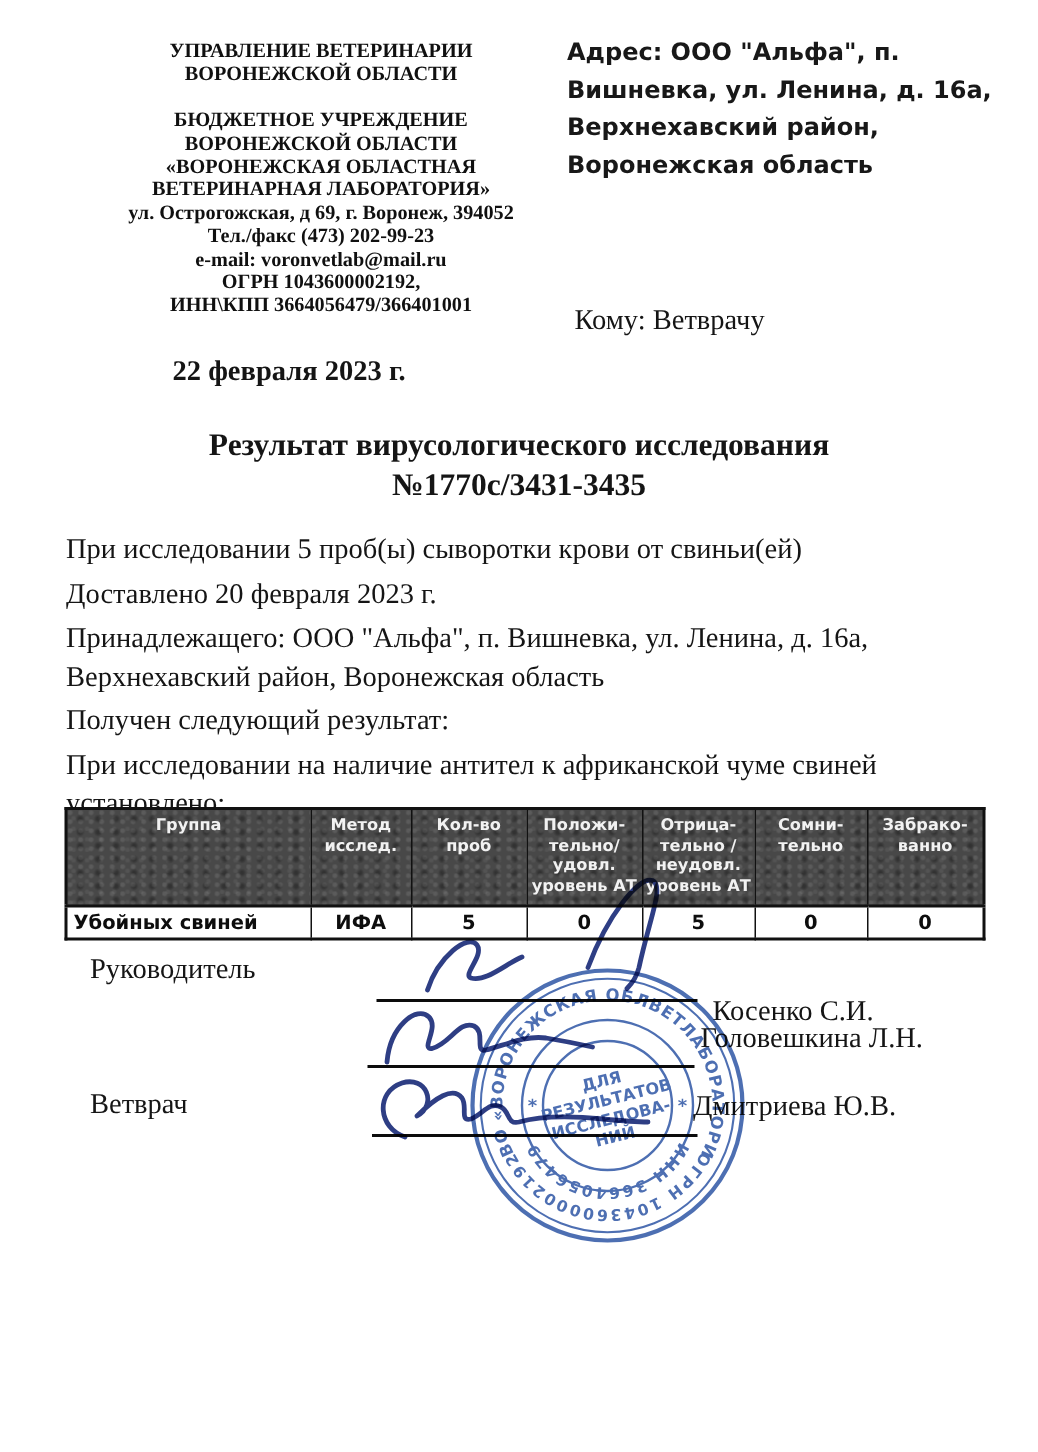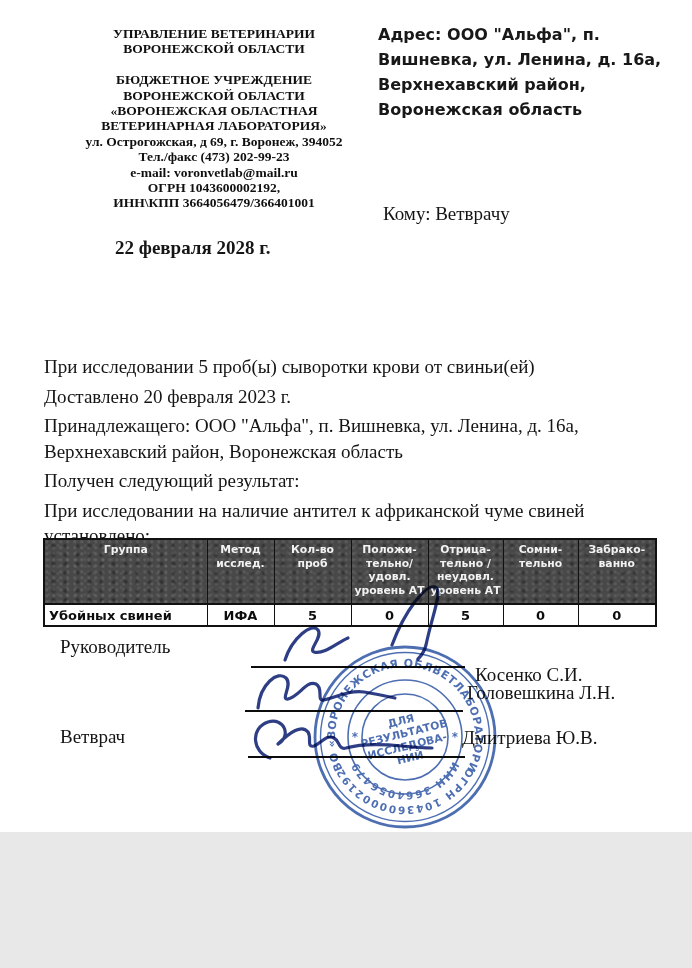--- a/index.html
+++ b/index.html
@@ -1,17 +1,17 @@
 <!DOCTYPE html>
 <html><head>
 <meta charset="utf-8">
 <style>
   html,body{margin:0;padding:0;background:#e8e8e8;}
   .page{
-    position:relative;width:692px;height:832px;background:#ffffff;
+    position:relative;width:692px;height:968px;background:#ffffff;
     margin:0 auto;overflow:hidden;color:#151515;
     font-family:"Liberation Serif", serif;
   }
   .pre{white-space:pre-line;}
 
   
   .org-block{
     position:absolute;left:58px;top:26px;width:312px;text-align:center;
     font-weight:bold;font-size:13.5px;line-height:15.4px;color:#101010;
   }
@@ -82,22 +82,24 @@
 ВОРОНЕЖСКОЙ ОБЛАСТИ
 «ВОРОНЕЖСКАЯ ОБЛАСТНАЯ
 ВЕТЕРИНАРНАЯ ЛАБОРАТОРИЯ»
 ул. Острогожская, д 69, г. Воронеж, 394052
 Тел./факс  (473) 202-99-23
 e-mail: voronvetlab@mail.ru
 ОГРН 1043600002192,
 ИНН\КПП 3664056479/366401001</div>
   <div class="addr-block">Адрес: ООО "Альфа", п. Вишневка, ул. Ленина, д. 16а, Верхнехавский район, Воронежская область</div>
   <div class="recipient">Кому: Ветврачу</div>
-  <div class="doc-date">22 февраля 2028 г.</div>
-
+  <div class="doc-date">22 февраля 2023 г.</div>
+
+  <div class="doc-title pre">Результат вирусологического исследования
+№1770с/3431-3435</div>
 
   <div class="body-text">
     <p>При исследовании 5 проб(ы) сыворотки крови от свиньи(ей)</p>
     <p>Доставлено 20 февраля 2023 г.</p>
     <p>Принадлежащего: ООО "Альфа", п. Вишневка, ул. Ленина, д. 16а, Верхнехавский район, Воронежская область</p>
     <p>Получен следующий результат:</p>
     <p>При исследовании на наличие антител к африканской чуме свиней установлено:</p>
   </div>
 
   <table class="results">

